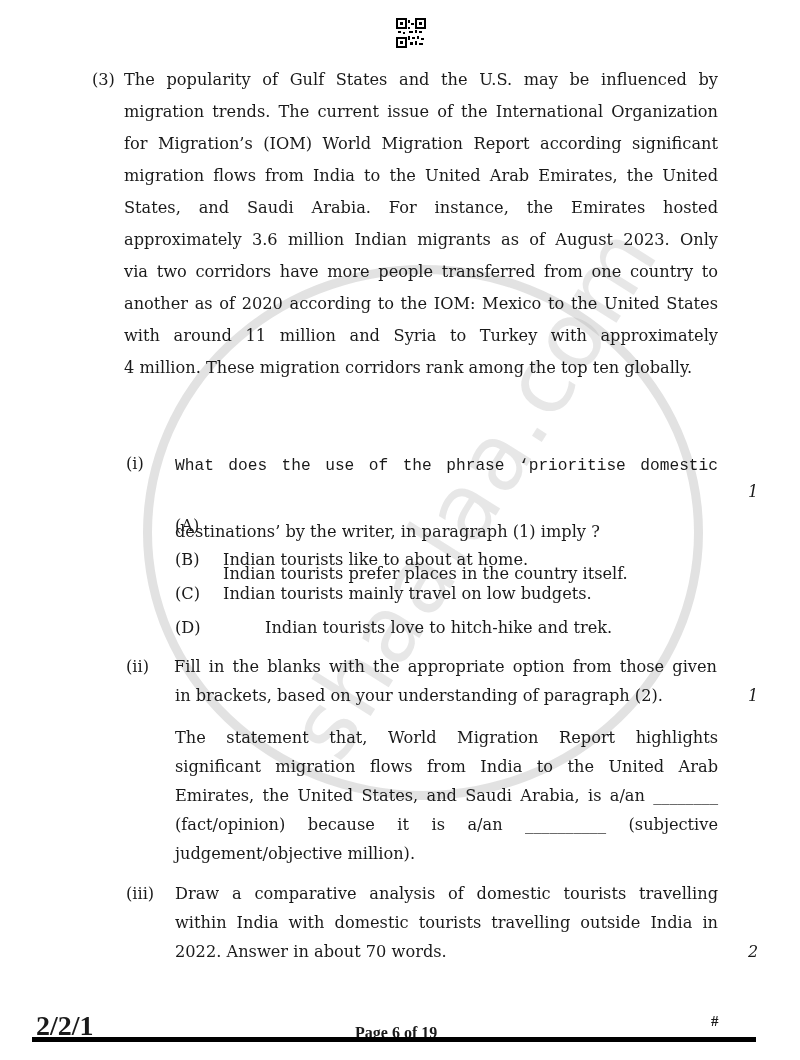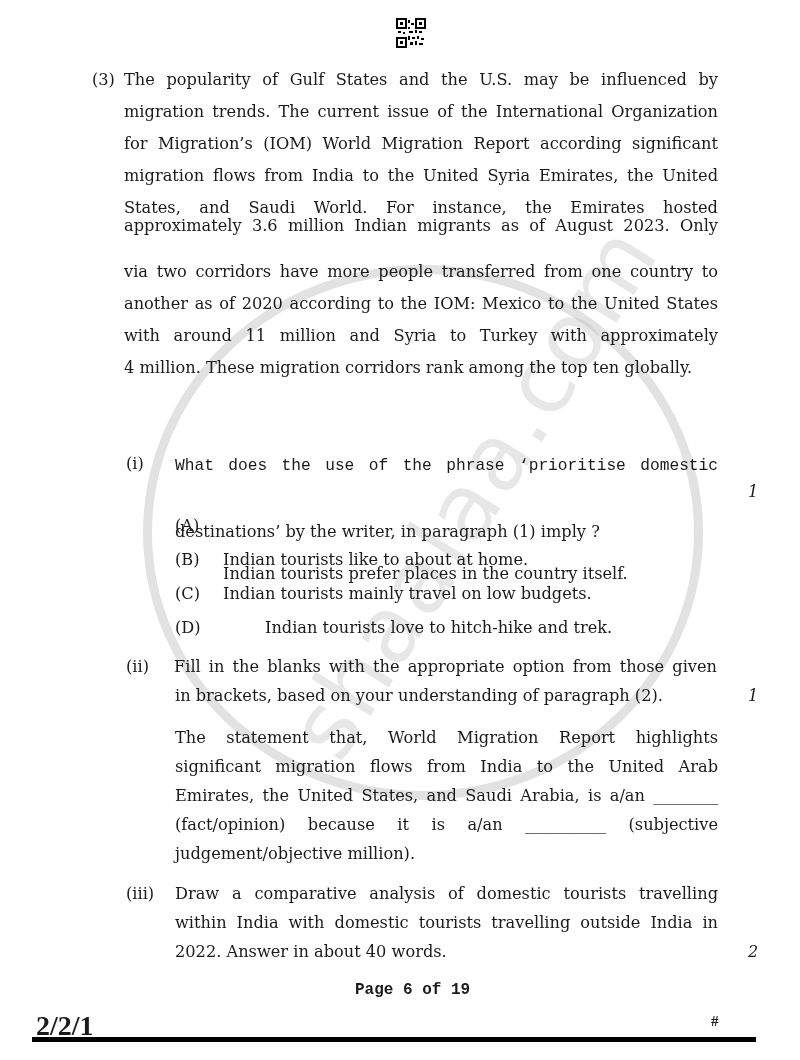--- a/index.html
+++ b/index.html
@@ -30,22 +30,22 @@
     font-family: "DejaVu Sans", "Liberation Sans", sans-serif;
     font-size: 92px; color: rgba(180,180,180,0.32); transform: rotate(-58deg);
     transform-origin: center; white-space: nowrap; pointer-events: none;
     letter-spacing: 2px;
   }
   .footer-code {
     position: absolute; left: 36px; top: 1010px;
     font-family: "Liberation Serif", serif; font-weight: bold; font-size: 28px;
   }
   .footer-page {
-    position: absolute; left: 355px; top: 981px;
-    font-family: Liberation Mono, monospace; font-weight: bold; font-size: 16px;
+    position: absolute; left: 355px; top: 1024px;
+    font-family: Liberation Serif, serif; font-weight: bold; font-size: 16px;
   }
   .footer-hash {
     position: absolute; left: 711px; top: 1013px;
     font-family: "Liberation Serif", serif; font-weight: bold; font-size: 15px;
   }
   .footer-rule {
     position: absolute; left: 32px; top: 1037px; width: 724px; height: 5px; background: #000;
   }
 </style>
 </head>
@@ -79,23 +79,23 @@
   </svg>
 
   <div class="watermark"></div>
   <div class="wm-text">shaalaa.com</div>
 
   <div>
     <div class="line" style="left:92px; top:70px;">(3)</div>
     <div class="line just" style="left:124px; top:70px; width:594px;">The popularity of Gulf States and the U.S. may be influenced by</div>
     <div class="line just" style="left:124px; top:102px; width:594px;">migration trends. The current issue of the International Organization</div>
     <div class="line just" style="left:124px; top:134px; width:594px;">for Migration’s (IOM) World Migration Report according significant</div>
-    <div class="line just" style="left:124px; top:166px; width:594px;">migration flows from India to the United Syria Emirates, the United</div>
-    <div class="line just" style="left:124px; top:198px; width:594px;">States, and Saudi World. For instance, the Emirates hosted</div>
-    <div class="line just" style="left:124px; top:216px; width:594px;">approximately 3.6 million Indian migrants as of August 2023. Only</div>
+    <div class="line just" style="left:124px; top:166px; width:594px;">migration flows from India to the United Arab Emirates, the United</div>
+    <div class="line just" style="left:124px; top:198px; width:594px;">States, and Saudi Arabia. For instance, the Emirates hosted</div>
+    <div class="line just" style="left:124px; top:230px; width:594px;">approximately 3.6 million Indian migrants as of August 2023. Only</div>
     <div class="line just" style="left:124px; top:262px; width:594px;">via two corridors have more people transferred from one country to</div>
     <div class="line just" style="left:124px; top:294px; width:594px;">another as of 2020 according to the IOM: Mexico to the United States</div>
     <div class="line just" style="left:124px; top:326px; width:594px;">with around 11 million and Syria to Turkey with approximately</div>
     <div class="line" style="left:124px; top:358px;">4 million. These migration corridors rank among the top ten globally.</div>
   </div>
 
 
   <div>
     <div class="line" style="left:126px; top:454px;">(i)</div>
     <div class="line just" style="left:175px; top:456px; width:543px;font-family:Liberation Mono, monospace;">What does the use of the phrase ‘prioritise domestic</div>
@@ -122,21 +122,21 @@
     <div class="line just" style="left:175px; top:757px; width:543px;">significant migration flows from India to the United Arab</div>
     <div class="line just" style="left:175px; top:786px; width:543px;">Emirates, the United States, and Saudi Arabia, is a/an ________</div>
     <div class="line just" style="left:175px; top:815px; width:543px;">(fact/opinion) because it is a/an __________ (subjective</div>
     <div class="line" style="left:175px; top:844px;">judgement/objective million).</div>
   </div>
 
   <div>
     <div class="line" style="left:126px; top:884px;">(iii)</div>
     <div class="line just" style="left:175px; top:884px; width:543px;">Draw a comparative analysis of domestic tourists travelling</div>
     <div class="line just" style="left:175px; top:913px; width:543px;">within India with domestic tourists travelling outside India in</div>
-    <div class="line" style="left:175px; top:942px;">2022. Answer in about 40 words.</div>
+    <div class="line" style="left:175px; top:942px;">2022. Answer in about 70 words.</div>
     <div class="mark" style="top:942px;">2</div>
   </div>
 
   <div class="footer-code">2/2/1</div>
   <div class="footer-page">Page 6 of 19</div>
   <div class="footer-hash">#</div>
   <div class="footer-rule"></div>
 </div>
 
 </body></html>

